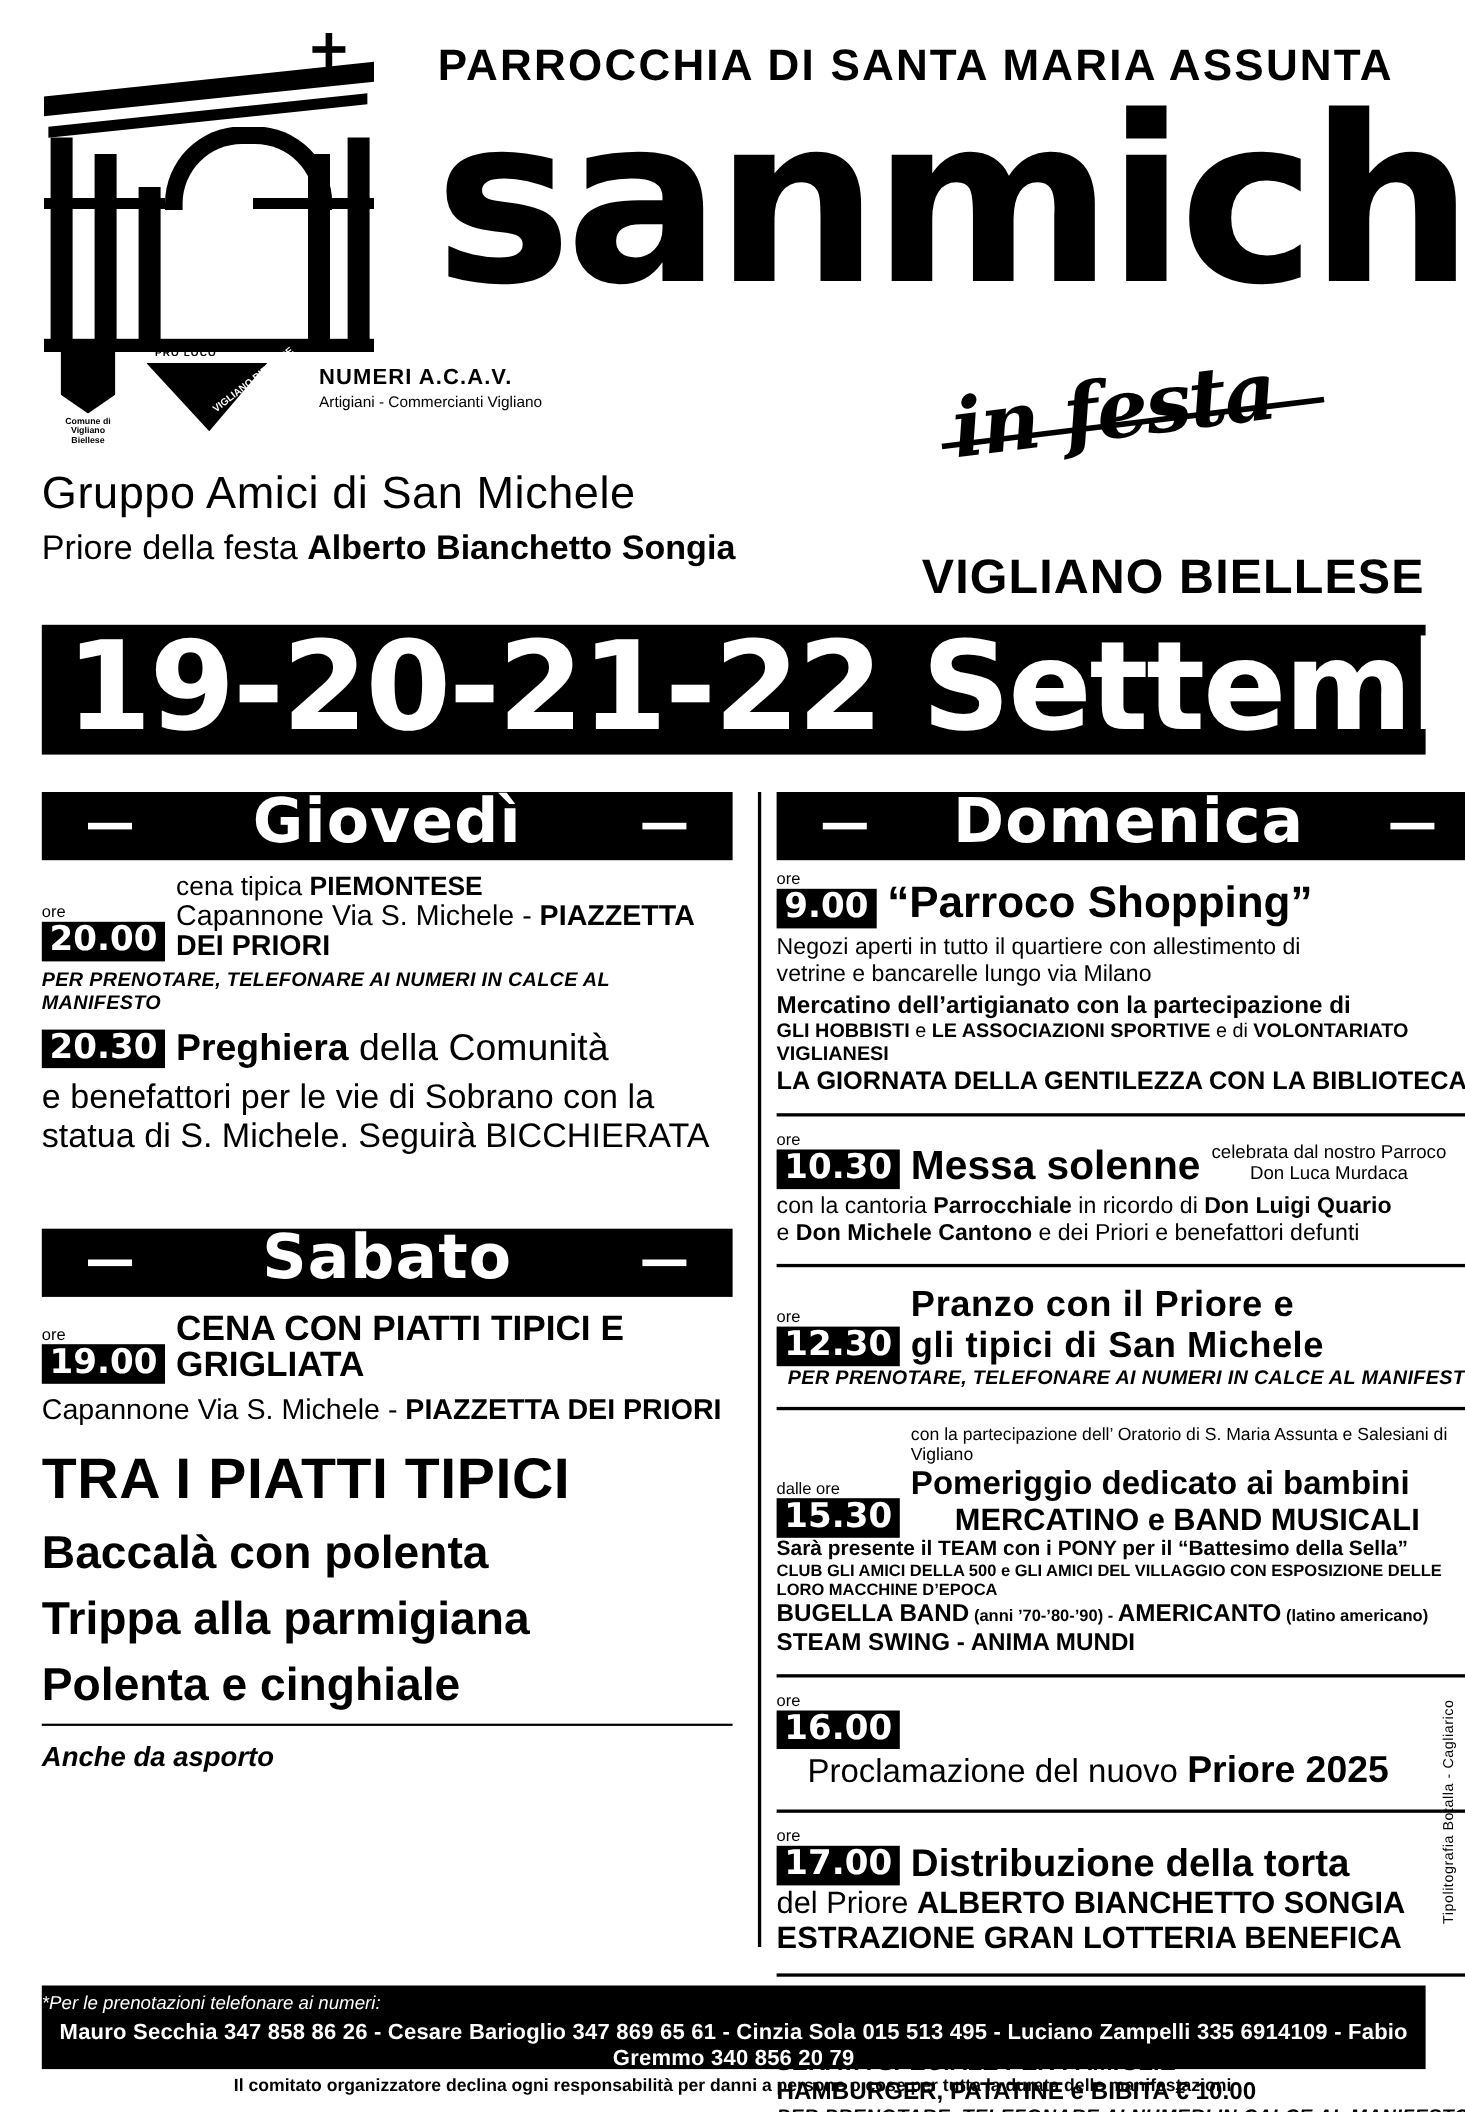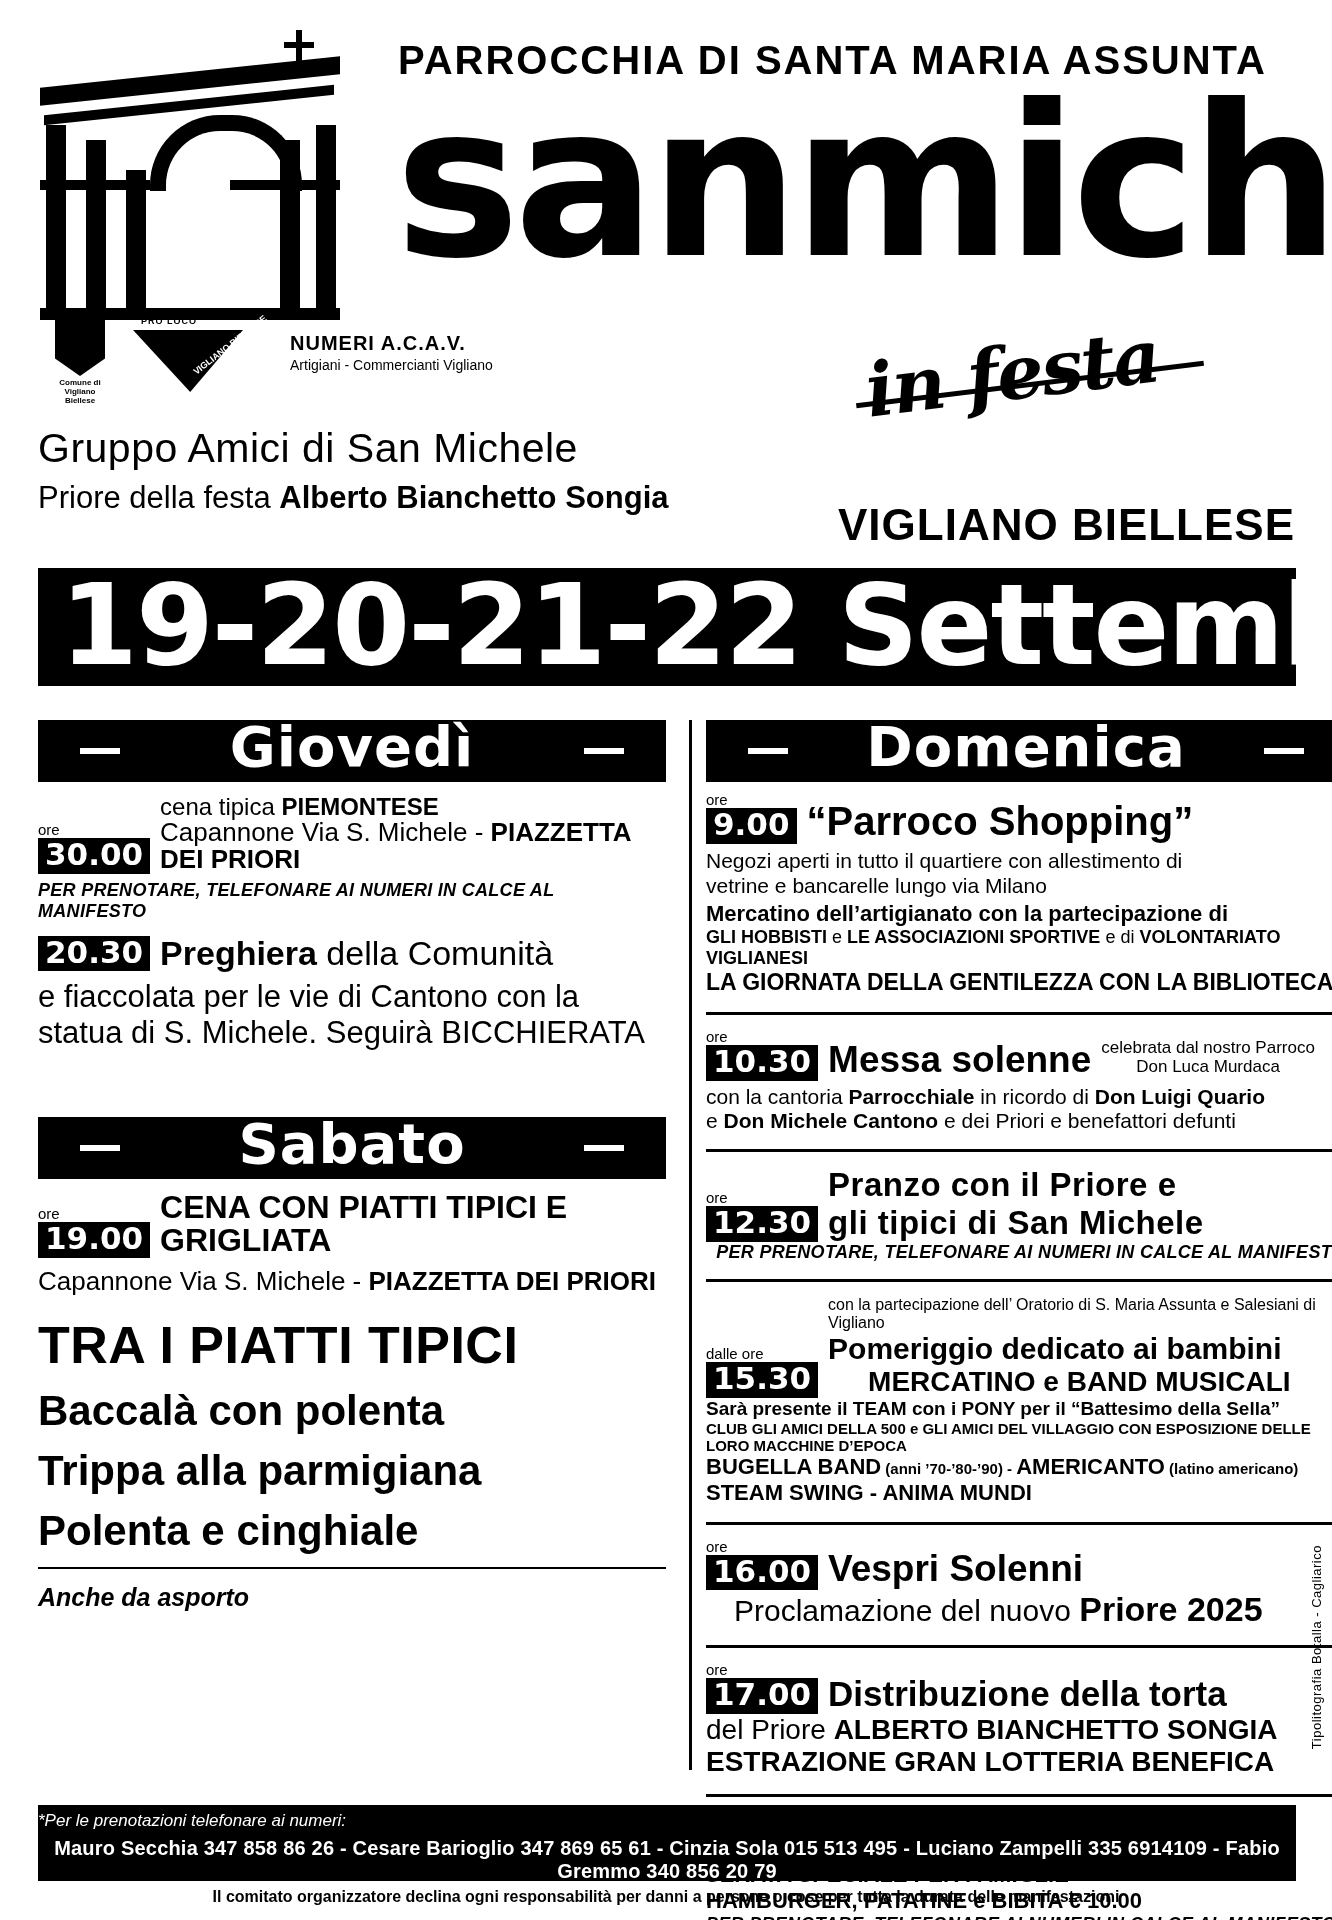--- a/index.html
+++ b/index.html
@@ -212,42 +212,42 @@
     <div class="col-left">
 
       <div class="daybar">
         <div class="dashL"></div>
           <div class="dashR"></div>
         <div class="dtxt">Giovedì</div>
       </div>
       <div class="row" style="margin-top:12px;">
         <div class="orewrap">
           <div class="ore-lbl">ore</div>
-          <div class="ore-box">30.00</div>
+          <div class="ore-box">20.00</div>
         </div>
         <div style="flex:1;">
           <div class="rowtxt" style="font-size:24px;">
             <span>cena tipica </span><b>PIEMONTESE</b>
           </div>
           <div class="rowtxt" style="font-size:26px;">
             <span>Capannone Via S. Michele - </span><b>PIAZZETTA DEI PRIORI</b>
           </div>
         </div>
       </div>
       <div class="note-it" style="margin-top:6px;">PER PRENOTARE, TELEFONARE AI NUMERI IN CALCE AL MANIFESTO</div>
 
       <div class="row" style="margin-top:14px;">
         <div class="orewrap">
           <div class="ore-box">20.30</div>
         </div>
         <div class="rowtxt" style="font-size:34px;">
           <b>Preghiera</b><span> della Comunità</span>
         </div>
       </div>
-      <div style="font-size:31px;line-height:1.15;margin-top:8px;">e fiaccolata per le vie di Cantono con la</div>
+      <div style="font-size:31px;line-height:1.15;margin-top:8px;">e benefattori per le vie di Sobrano con la</div>
       <div style="font-size:31px;line-height:1.15;">statua di S. Michele. Seguirà BICCHIERATA</div>
 
       <div class="daybar" style="margin-top:66px;">
         <div class="dashL"></div>
           <div class="dashR"></div>
         <div class="dtxt">Sabato</div>
       </div>
       <div class="row" style="margin-top:12px;">
         <div class="orewrap">
           <div class="ore-lbl">ore</div>
@@ -340,21 +340,20 @@
         <b>BUGELLA BAND</b><span style="font-size:15px;font-weight:bold;"> (anni ’70-’80-’90) - </span><b>AMERICANTO</b><span style="font-size:15px;font-weight:bold;"> (latino americano)</span>
       </div>
       <div style="font-size:22px;font-weight:bold;">STEAM SWING - ANIMA MUNDI</div>
       <div class="sep"></div>
 
       <div class="row">
         <div class="orewrap">
           <div class="ore-lbl">ore</div>
           <div class="ore-box">16.00</div>
         </div>
-        <div class="r-big" style="font-size:37px;">Vespri Solenni</div>
       </div>
       <div style="font-size:30px;padding-left:28px;">
         <span>Proclamazione del nuovo </span><b style="font-size:34px;">Priore 2025</b>
       </div>
       <div class="sep"></div>
 
       <div class="row">
         <div class="orewrap">
           <div class="ore-lbl">ore</div>
           <div class="ore-box">17.00</div>

